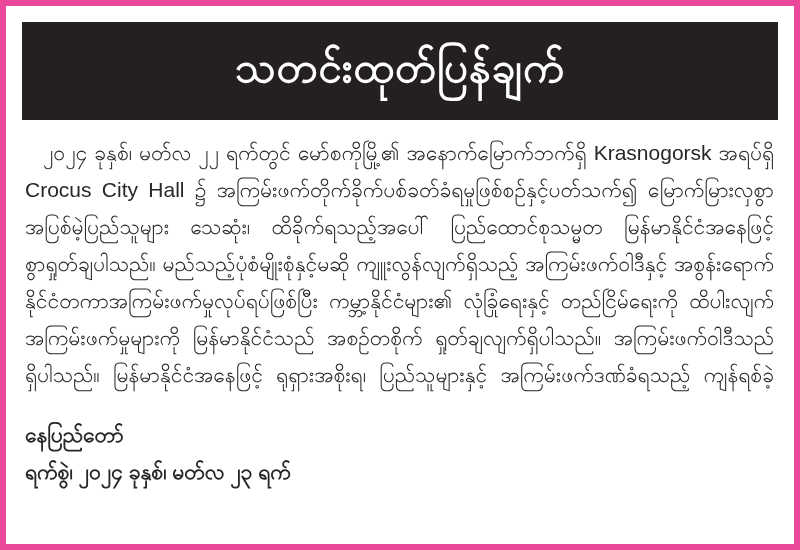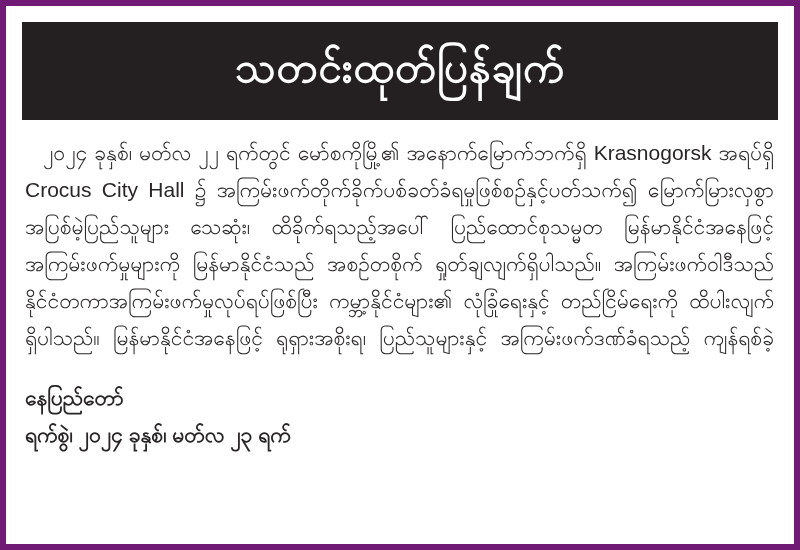--- a/index.html
+++ b/index.html
@@ -5,21 +5,21 @@
   html, body {
     margin: 0;
     padding: 0;
     background: #ffffff;
   }
   .page {
     box-sizing: border-box;
     width: 800px;
     height: 550px;
     background: #ffffff;
-    border: 6px solid #701a75;
+    border: 6px solid #ec4899;
     overflow: hidden;
     font-family: "Liberation Sans", sans-serif;
     color: #2a2627;
     position: relative;
   }
   .header-band {
     box-sizing: border-box;
     margin: 16px 16px 0 16px;
     height: 98px;
     background: #241f21;
@@ -72,22 +72,23 @@
 <div class="page">
 
   <div class="header-band">
     <span class="title">သတင်းထုတ်ပြန်ချက်</span>
   </div>
 
   <div class="body-text">
     <div class="line just first">၂၀၂၄ ခုနှစ်၊ မတ်လ ၂၂ ရက်တွင် မော်စကိုမြို့၏ အနောက်မြောက်ဘက်ရှိ Krasnogorsk အရပ်ရှိ</div>
     <div class="line just">Crocus City Hall ၌ အကြမ်းဖက်တိုက်ခိုက်ပစ်ခတ်ခံရမှုဖြစ်စဉ်နှင့်ပတ်သက်၍ မြောက်မြားလှစွာသော</div>
     <div class="line just">အပြစ်မဲ့ပြည်သူများ သေဆုံး၊ ထိခိုက်ရသည့်အပေါ် ပြည်ထောင်စုသမ္မတ မြန်မာနိုင်ငံအနေဖြင့် ပြင်းထန်</div>
+    <div class="line just">စွာရှုတ်ချပါသည်။ မည်သည့်ပုံစံမျိုးစုံနှင့်မဆို ကျူးလွန်လျက်ရှိသည့် အကြမ်းဖက်ဝါဒီနှင့် အစွန်းရောက်</div>
+    <div class="line just">နိုင်ငံတကာအကြမ်းဖက်မှုလုပ်ရပ်ဖြစ်ပြီး ကမ္ဘာ့နိုင်ငံများ၏ လုံခြုံရေးနှင့် တည်ငြိမ်ရေးကို ထိပါးလျက်</div>
     <div class="line just">အကြမ်းဖက်မှုများကို မြန်မာနိုင်ငံသည် အစဉ်တစိုက် ရှုတ်ချလျက်ရှိပါသည်။ အကြမ်းဖက်ဝါဒီသည်</div>
-    <div class="line just">နိုင်ငံတကာအကြမ်းဖက်မှုလုပ်ရပ်ဖြစ်ပြီး ကမ္ဘာ့နိုင်ငံများ၏ လုံခြုံရေးနှင့် တည်ငြိမ်ရေးကို ထိပါးလျက်</div>
     <div class="line just">ရှိပါသည်။ မြန်မာနိုင်ငံအနေဖြင့် ရုရှားအစိုးရ၊ ပြည်သူများနှင့် အကြမ်းဖက်ဒဏ်ခံရသည့် ကျန်ရစ်ခဲ့သော</div>
   </div>
 
   <div class="signature">
     <div>နေပြည်တော်</div>
     <div>ရက်စွဲ၊ ၂၀၂၄ ခုနှစ်၊ မတ်လ ၂၃ ရက်</div>
   </div>
 
 </div>
 

